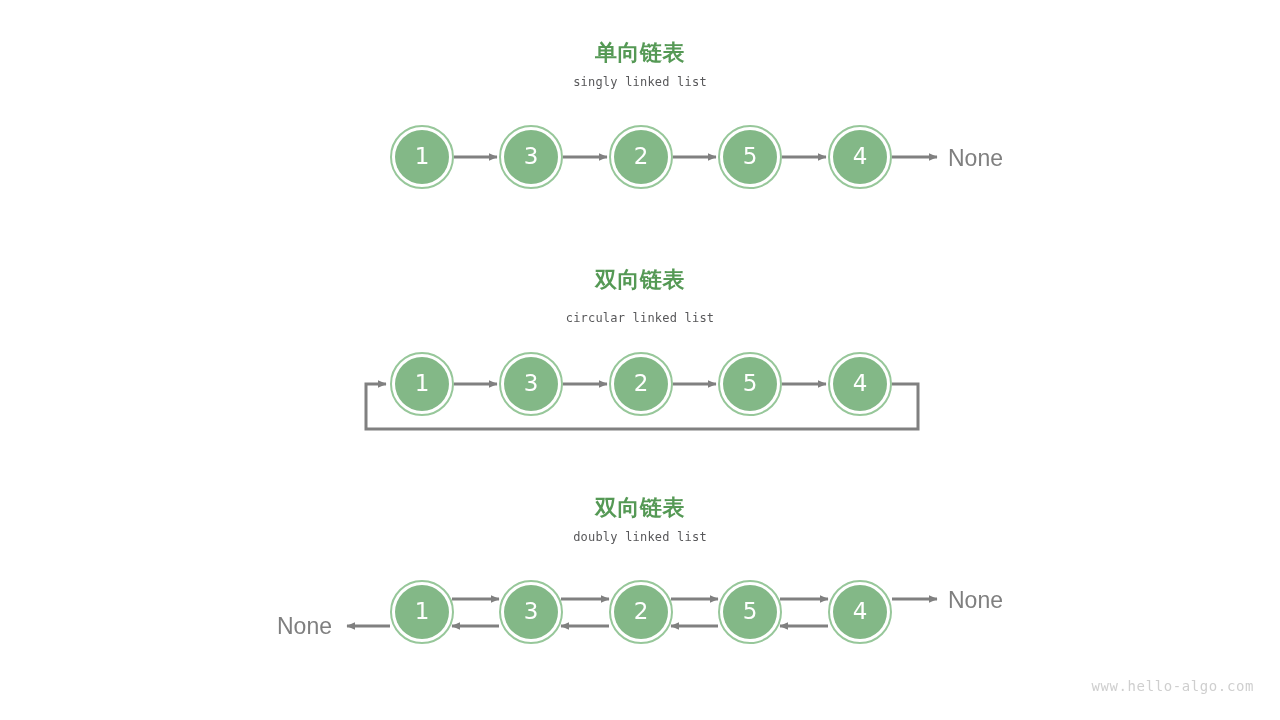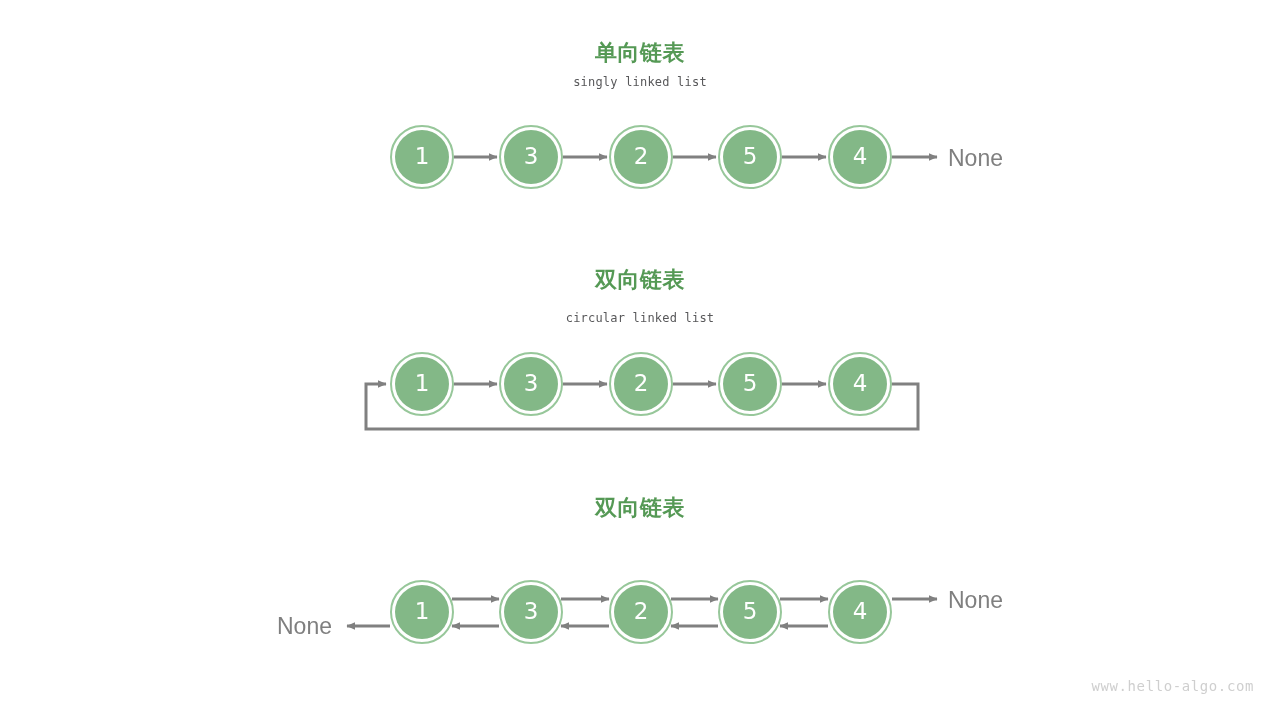--- a/index.html
+++ b/index.html
@@ -145,20 +145,21 @@
     <span class="node-inner">2</span>
   </div>
   <div class="node" style="left:718px; top:352px;">
     <span class="node-inner">5</span>
   </div>
   <div class="node" style="left:828px; top:352px;">
     <span class="node-inner">4</span>
   </div>
 
   <div class="section-title" style="top:493px;">双向链表</div>
+  <div class="section-subtitle" style="top:530px;">doubly linked list</div>
 
   <div class="node" style="left:390px; top:580px;">
     <span class="node-inner">1</span>
   </div>
   <div class="node" style="left:499px; top:580px;">
     <span class="node-inner">3</span>
   </div>
   <div class="node" style="left:609px; top:580px;">
     <span class="node-inner">2</span>
   </div>

